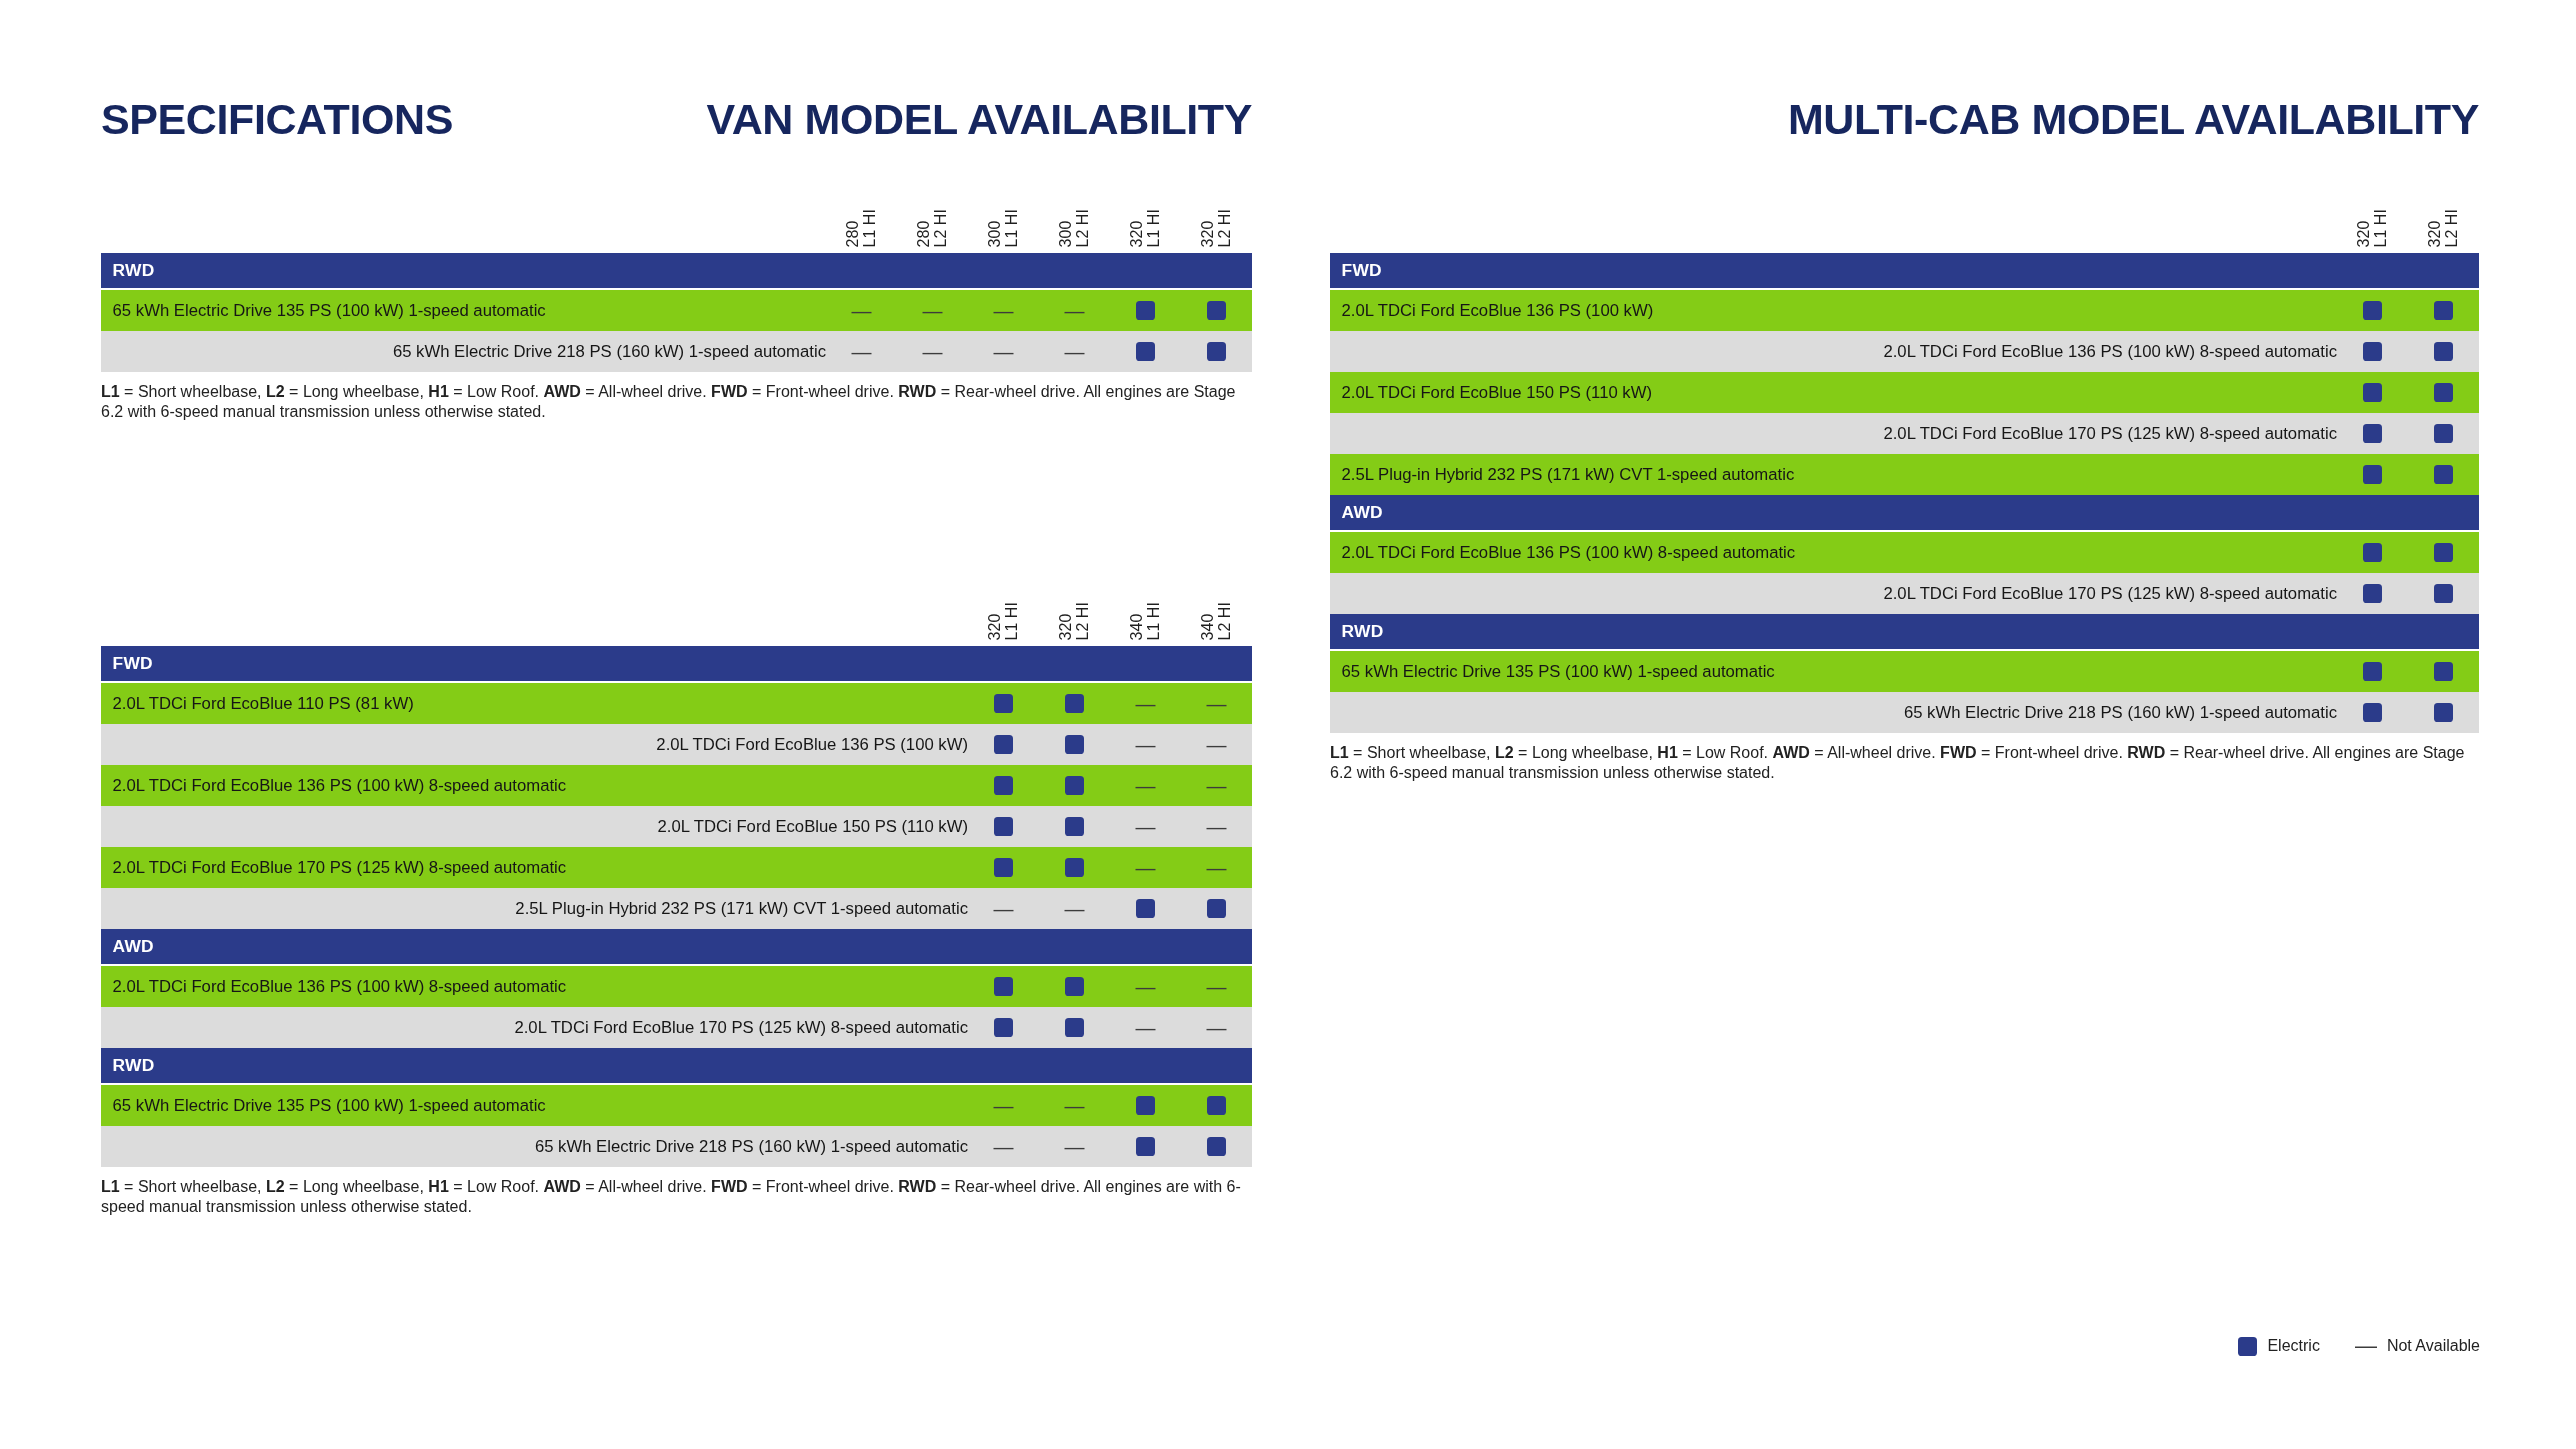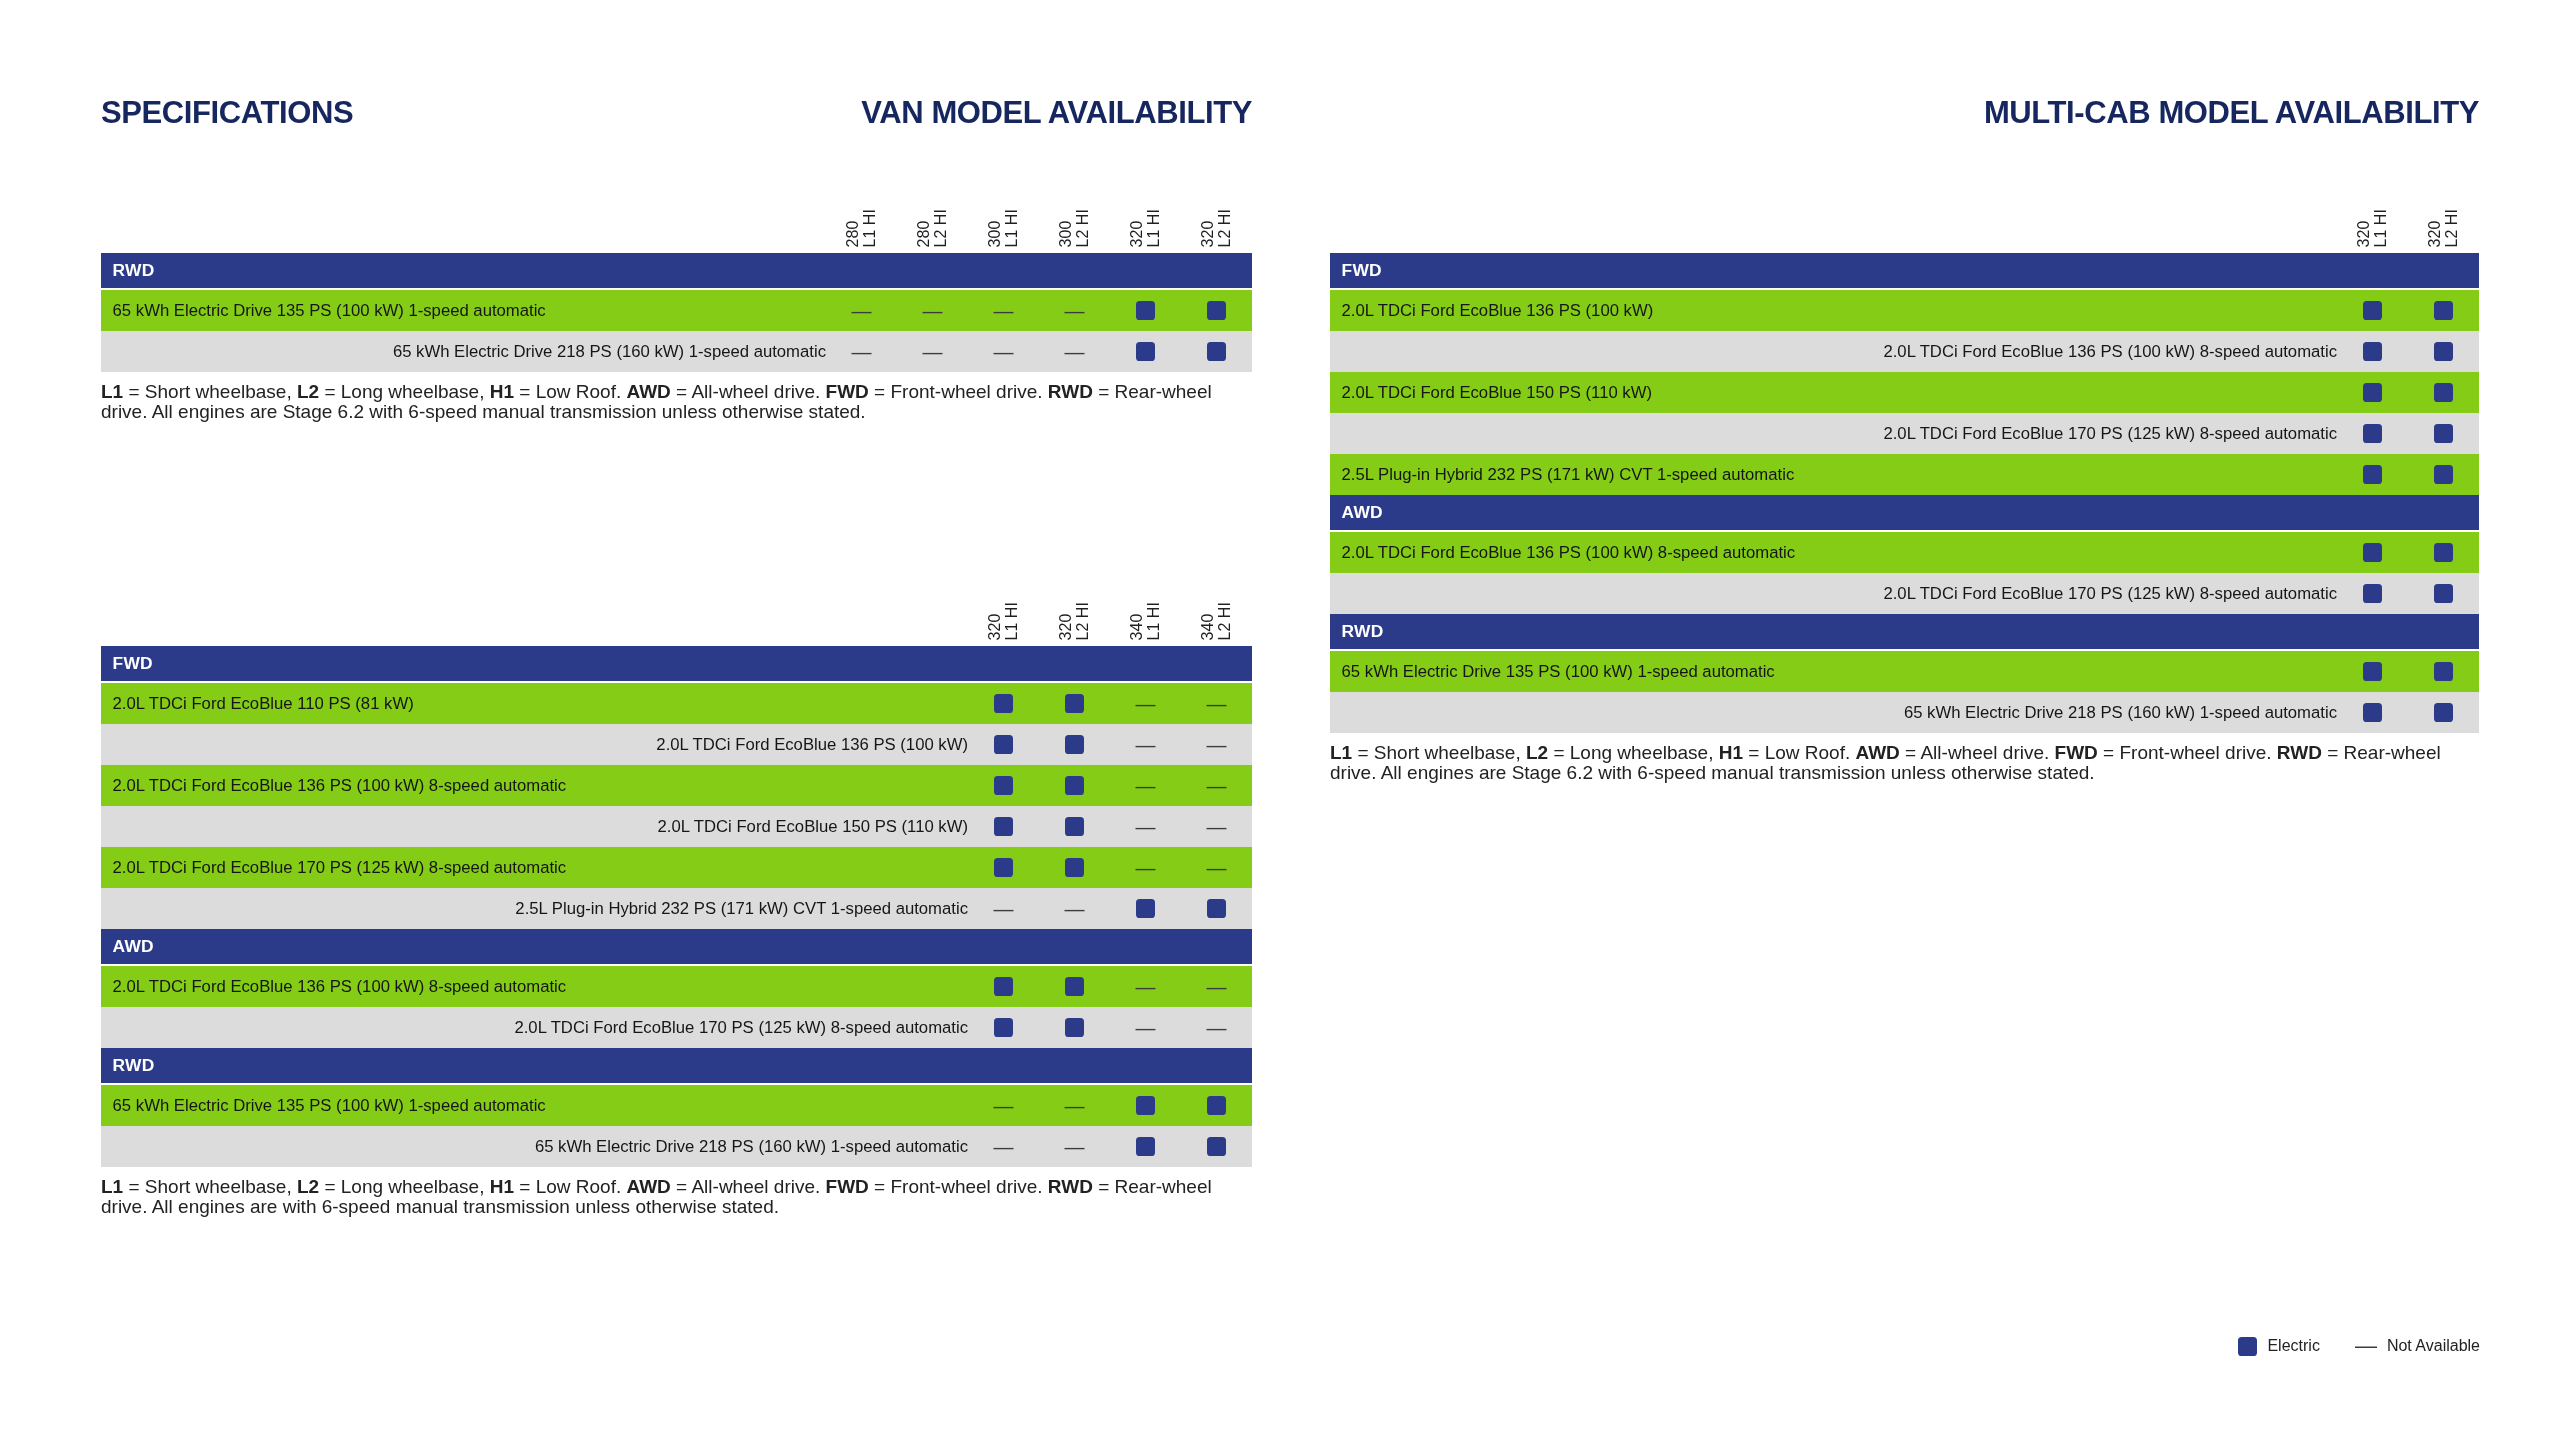--- a/index.html
+++ b/index.html
@@ -1,20 +1,20 @@
 <!DOCTYPE html>
 <html style="--navy: #2b3b8a;font-size:11.6px"><head>
 <meta charset="utf-8">
 <style>
   * { margin:0; padding:0; box-sizing:border-box; }
   html,body { background:#ffffff; }
   body { font-family:"Liberation Sans", sans-serif; color:#1a1a1a; }
   .page { position:relative; width:2576px; height:1449px; background:#ffffff; overflow:hidden; }
 
-  .title { position:absolute; font-size:31px; font-weight:700; letter-spacing:-0.4px; color:#16265e; line-height:1.1; }
+  .title { position:absolute; font-size:43px; font-weight:700; letter-spacing:-0.4px; color:#16265e; line-height:1.1; }
   .title.right { text-align:right; }
 
   .tbl { position:absolute; }
 
   .colheads { display:flex; justify-content:flex-end; height:94px; margin-bottom:2.9px; }
   .colhead { position:relative; width:71px; height:94px; }
   .rot { position:absolute; bottom:2.9px; left:calc(50% + 16.7px); width:91px;
          transform-origin:0 100%; transform:rotate(-90deg);
          font-size:16px; line-height:16.7px; color:#1f1f1f; text-align:left; white-space:nowrap; }
   .rot span { display:block; }
@@ -23,21 +23,21 @@
             color:#ffffff; font-size:17.4px; font-weight:700; margin-bottom:2.2px; letter-spacing:0.2px; }
 
   .trow { display:flex; align-items:center; height:41px; }
   .trow.gray { background:#dcdcdc;text-align:right; }
   .trow.white { background:#84cc16; }
   .rowlabel { flex:1; padding-left:11.6px; font-size:16.7px; color:#161616; }
   .cell { width:71px; display:flex; align-items:center; justify-content:center; }
   .sq { width:19px; height:19px; background:var(--navy,#2b3b8a); border-radius:3.6px; display:inline-block; }
   .dash { font-size:20px; color:#3c3c3c; line-height:1; }
 
-  .footnote { margin-top:10px; font-size:19px; line-height:19.6px; color:#222222; }
+  .footnote { margin-top:10px; font-size:16px; line-height:19.6px; color:#222222; }
   .footnote b { font-weight:700; }
 
   .legend { position:absolute; right:96px; top:1335px; display:flex; align-items:center; gap:10px; }
   .legend .sq { width:19px; height:19px; }
   .legend .lab { font-size:16px; color:#222222; margin-right:25px; }
   .legend .lab:last-child { margin-right:0; }
   .legend .dash { font-size:22px; }
 </style>
 </head>
 <body>

